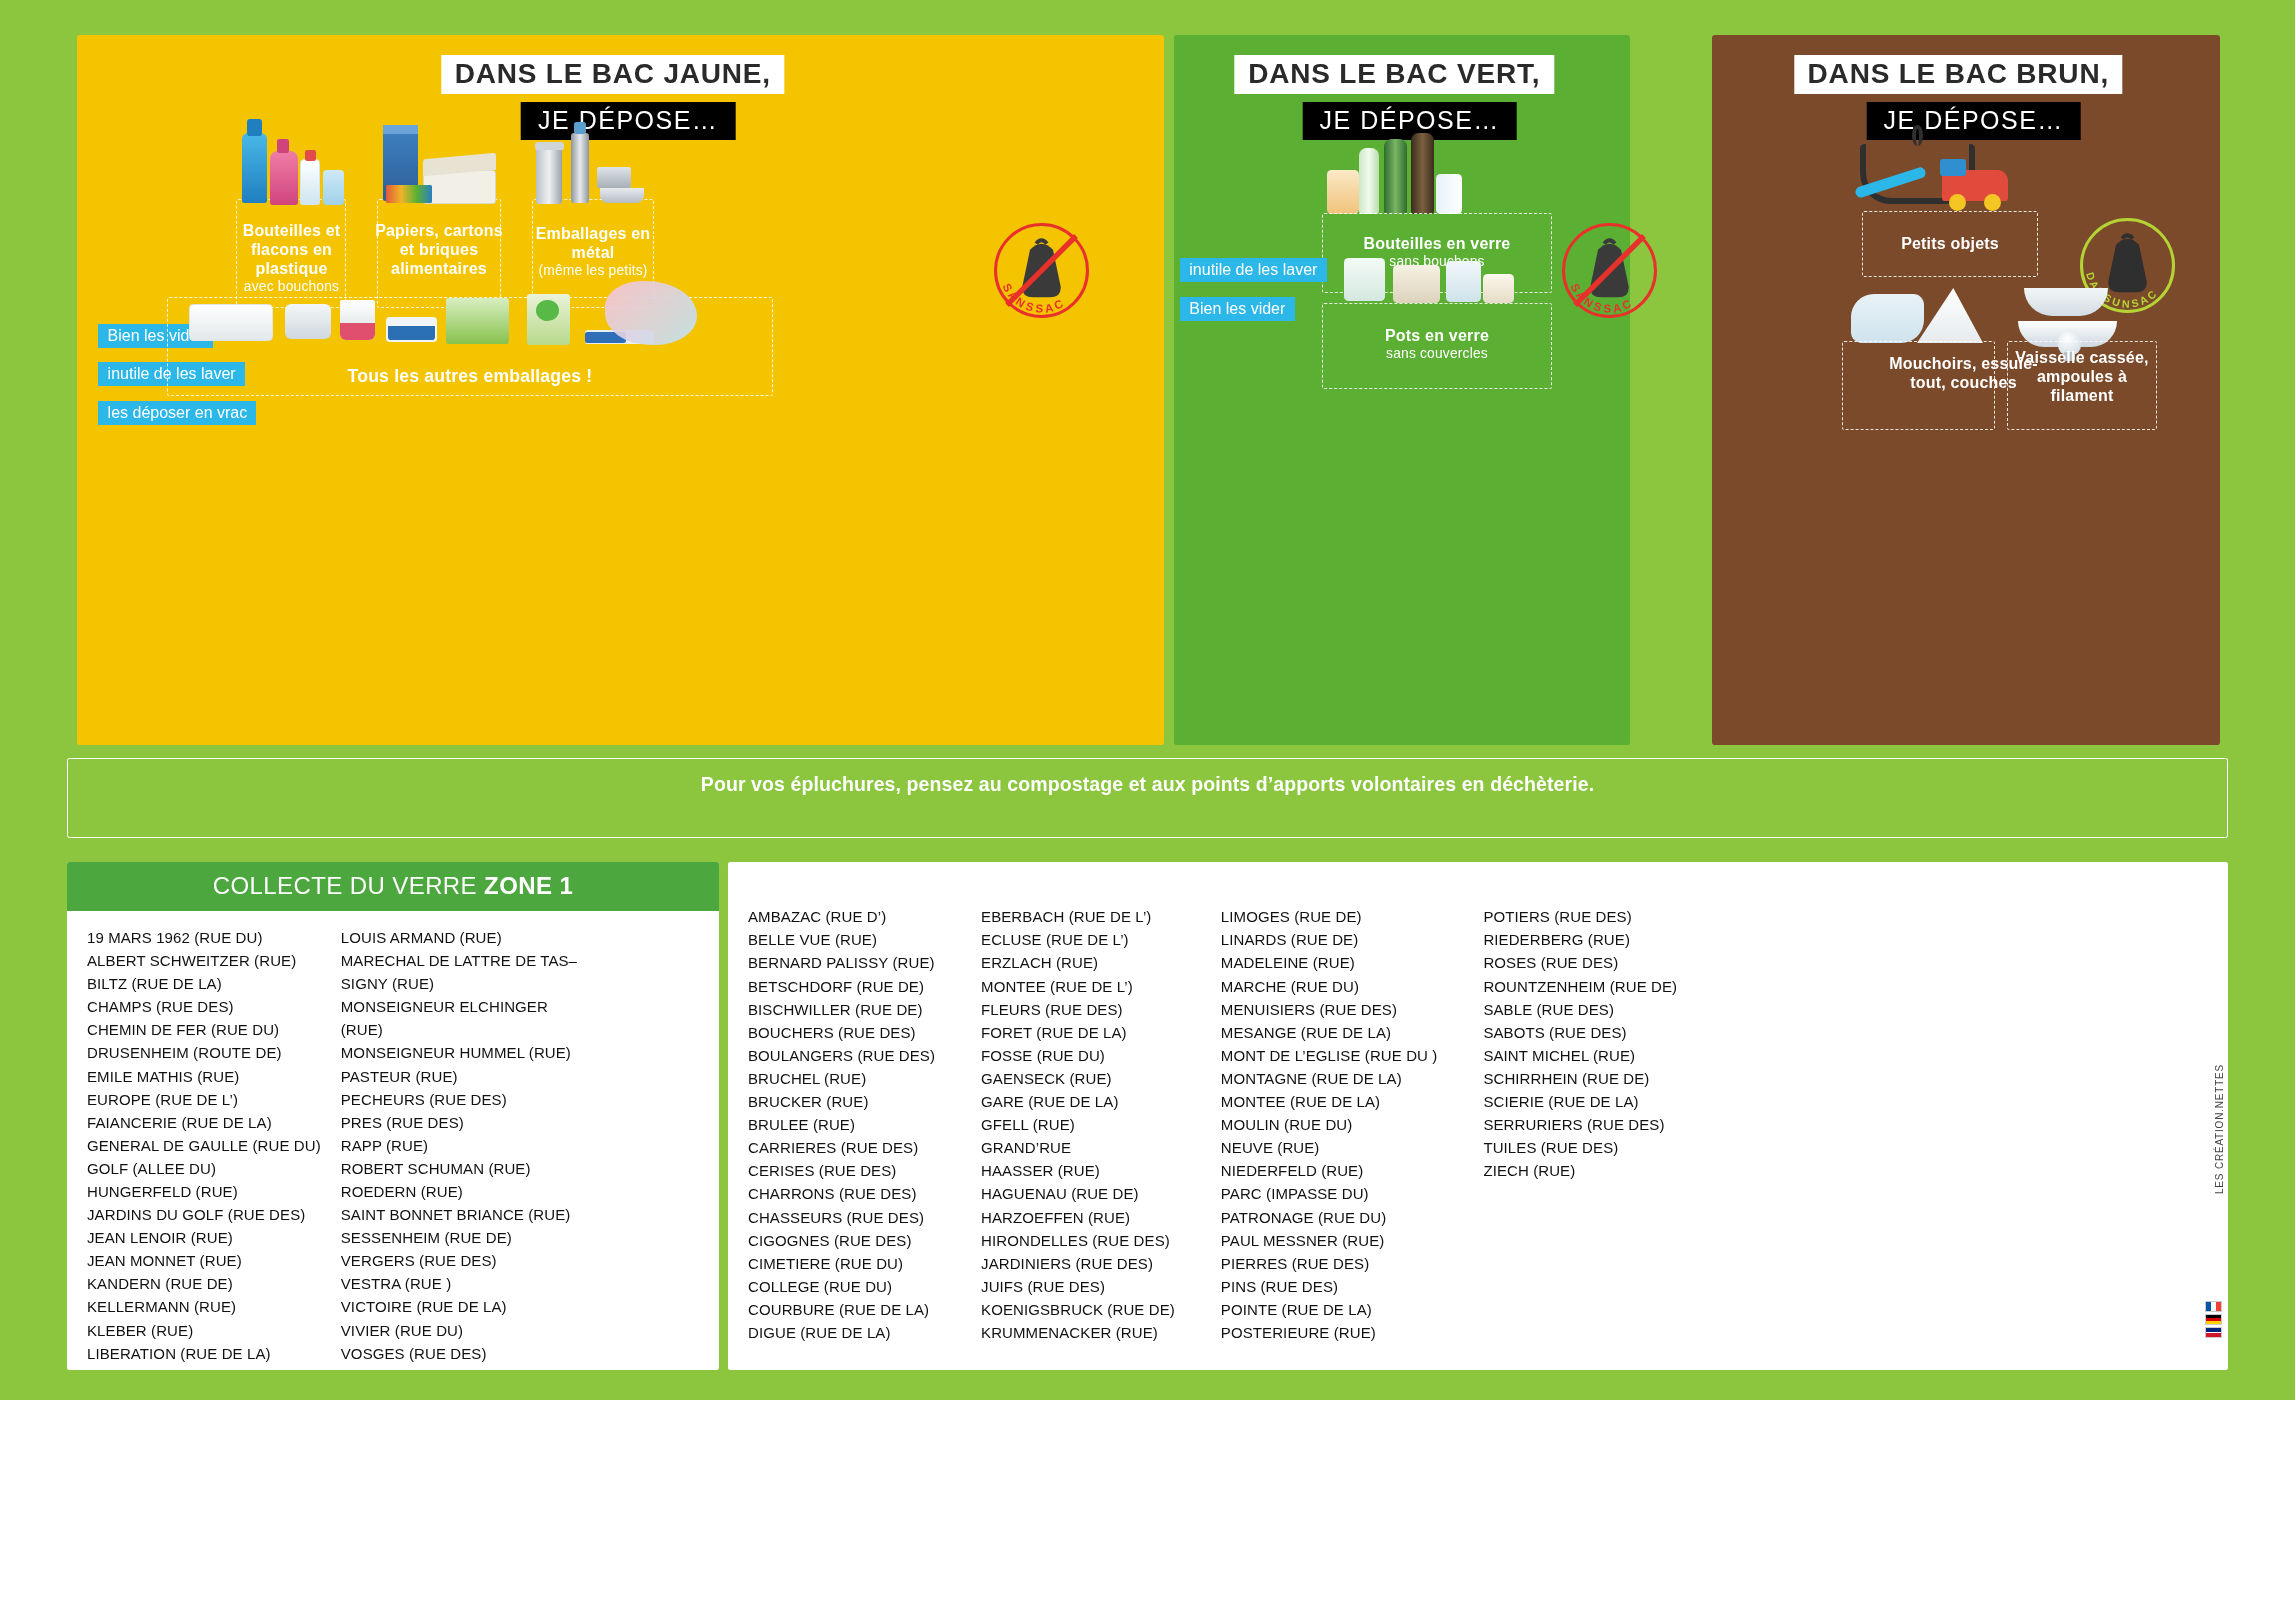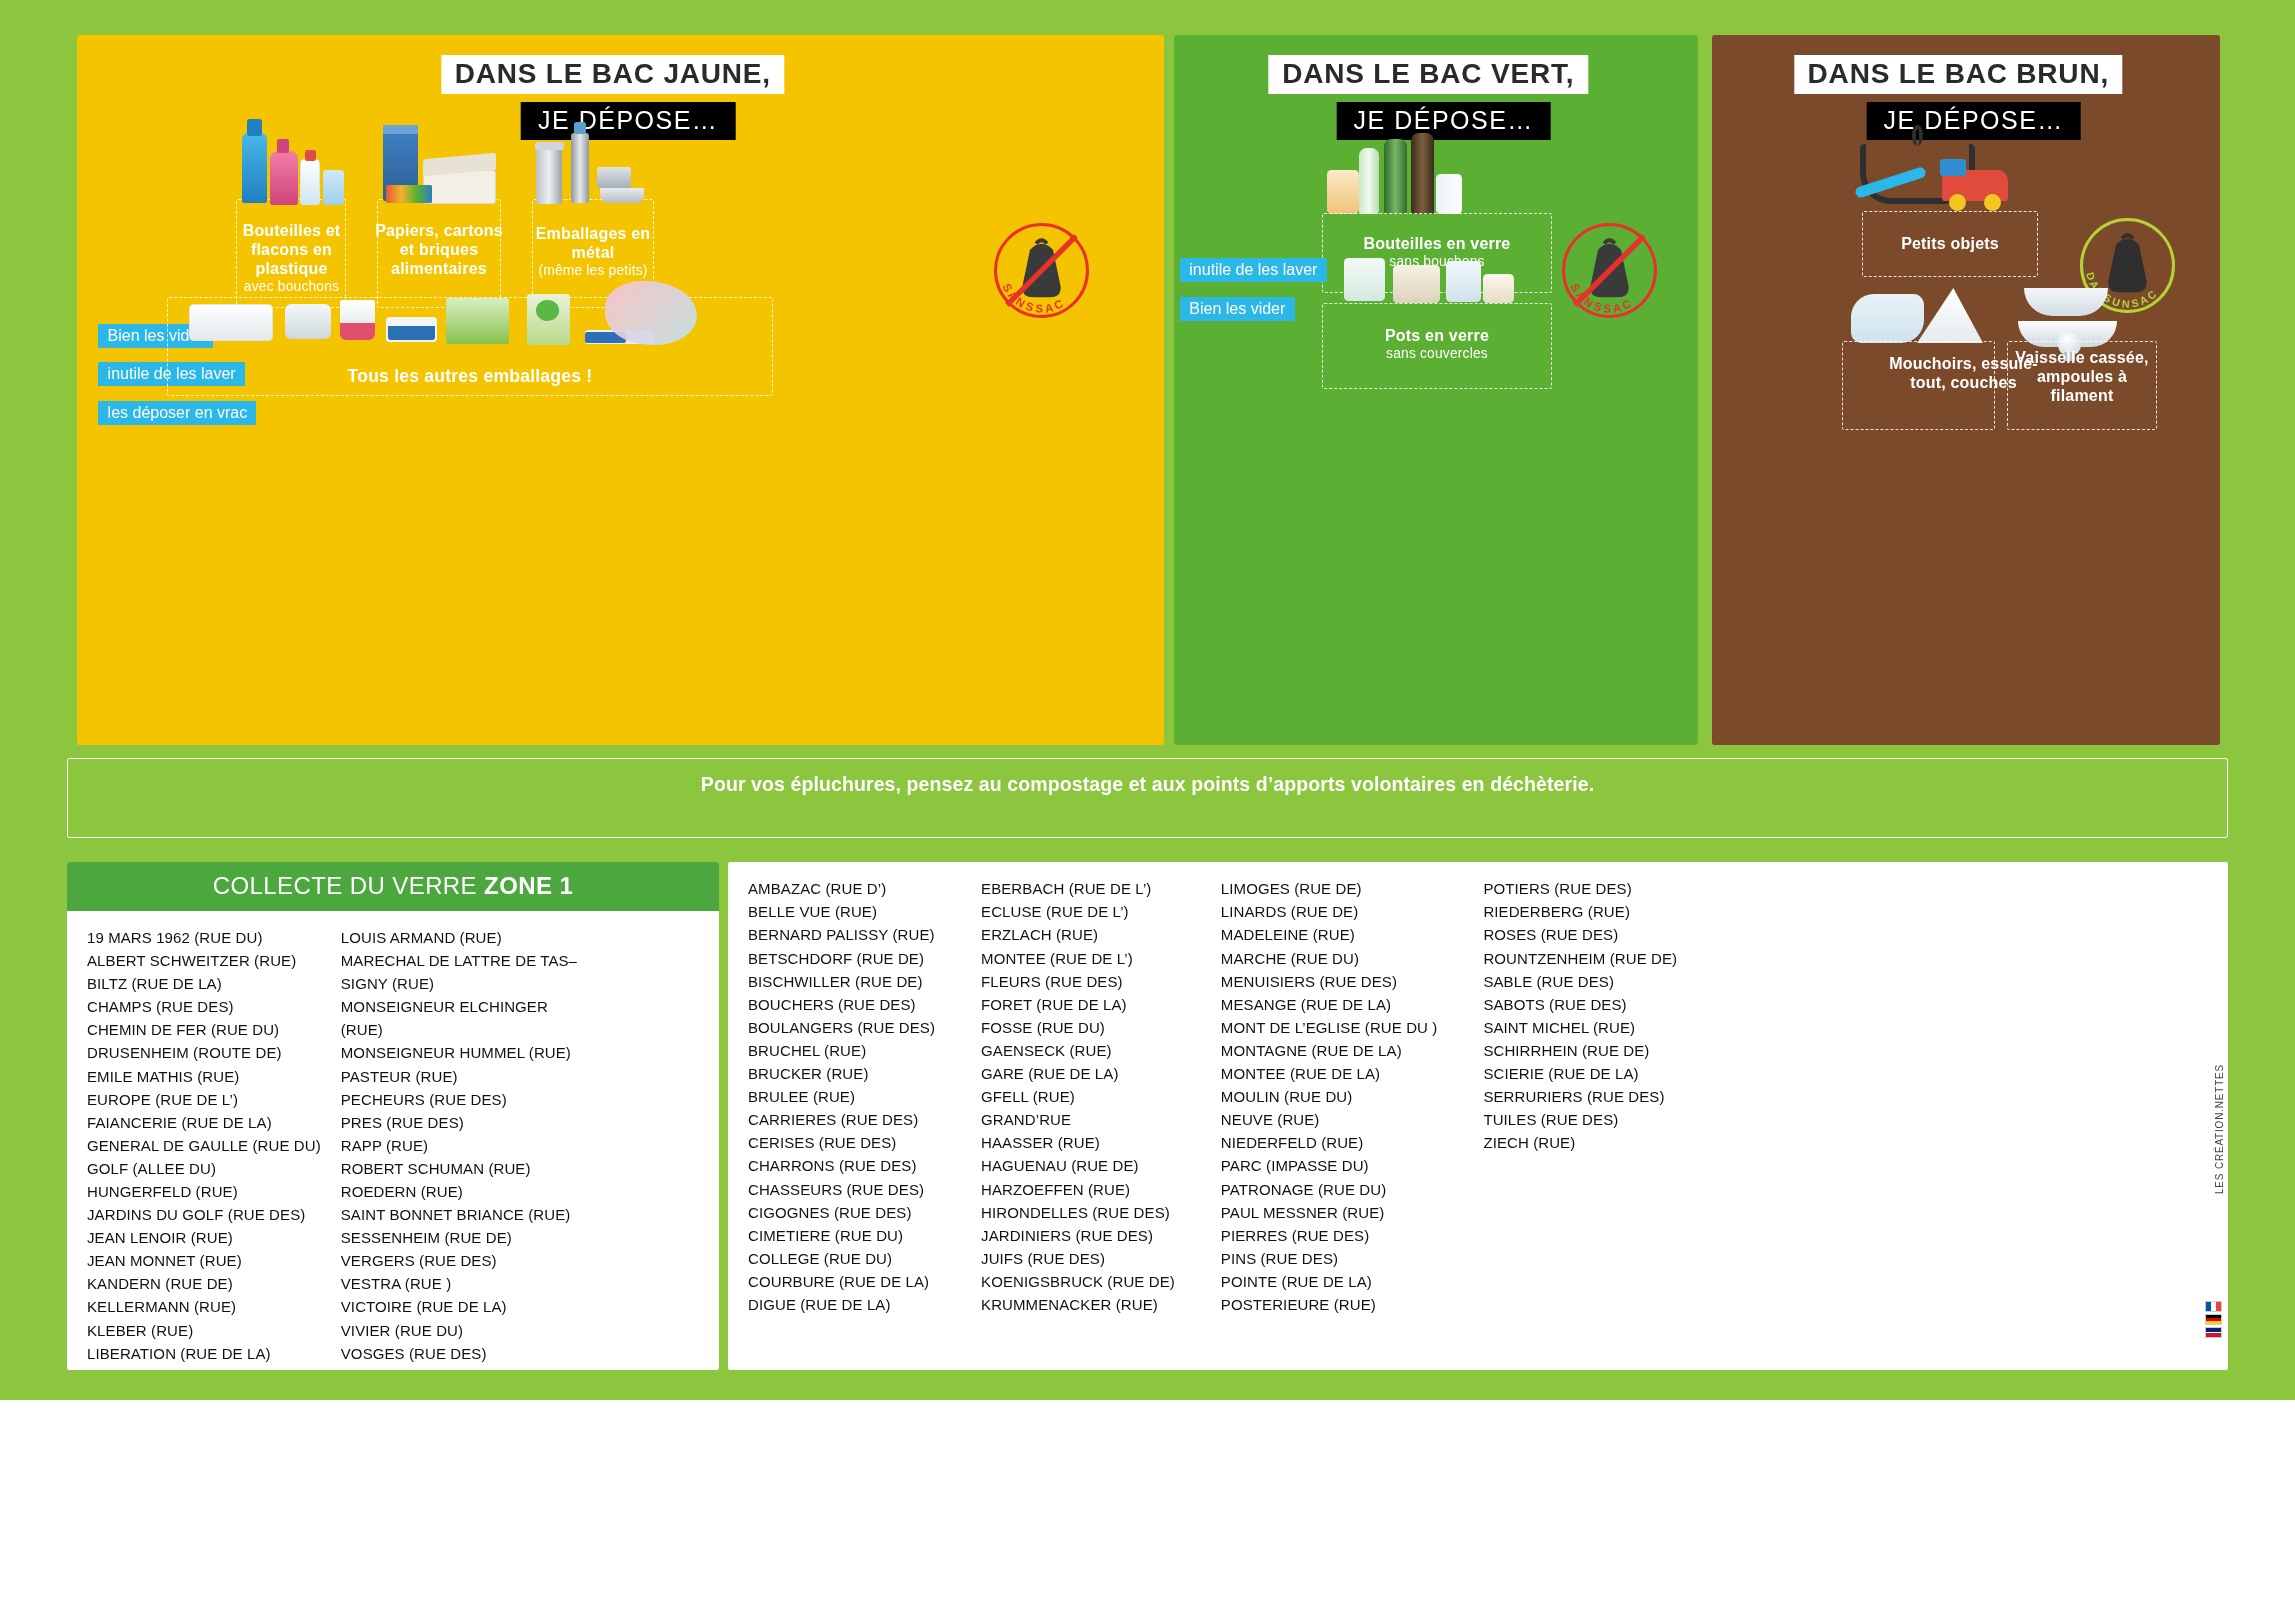--- a/index.html
+++ b/index.html
@@ -160,21 +160,21 @@
     <div class="obj" style="left:450px;top:259px;width:43px;height:51px;background:linear-gradient(180deg,#eaf3d9,#b8d98a);border-radius:3.1px;"></div>
     <div class="obj" style="left:459px;top:265px;width:23px;height:21.4px;background:#58b947;border-radius:50%;"></div>
     <div class="obj" style="left:508px;top:295px;width:69px;height:13.8px;background:#e8eef2;border-radius:3.1px;"></div>
     <div class="obj" style="left:508px;top:297px;width:41px;height:10.7px;background:#2f6fb8;border-radius:2.3px;"></div>
     <div class="obj" style="left:528px;top:246px;width:92px;height:64px;background:linear-gradient(135deg,#f8c3d6,#bfe3f2);border-radius:40% 55% 45% 50%;opacity:.92;"></div>
     <div class="cap cap-small" style="left:90px;top:331px;width:606px;font-size:17.6px;">
       <span>Tous les autres emballages !</span>
     </div>
   </div>
 
-  <div class="bin bin-green" style="position:absolute;left:1174px;top:35px;width:524px;height:710px;">
+  <div class="bin bin-green" style="position:absolute;left:1174px;top:35px;width:456px;height:710px;">
     <div class="bin-title-wrap">
       <div class="bin-title1 title-offset-a">DANS LE BAC VERT,</div><br>
       <div class="bin-title2 title-offset-b">JE DÉPOSE…</div>
     </div>
 
     <div class="stamp" style="left:378px;top:178px;">
       <svg viewBox="0 0 150 150" width="115" height="115" aria-hidden="true">
         <circle cx="75" cy="75" r="60" fill="none" stroke="#e8312a" stroke-width="4"></circle>
         <path d="M60 48 q15 -16 30 0 l10 48 q1 14 -14 14 h-22 q-15 0 -14 -14z" fill="#3a3a3a"></path>
         <path d="M68 40 q7 -9 14 0" fill="none" stroke="#3a3a3a" stroke-width="5"></path>
@@ -313,21 +313,21 @@
           <div>VERGERS (RUE DES)</div>
           <div>VESTRA (RUE )</div>
           <div>VICTOIRE (RUE DE LA)</div>
           <div>VIVIER (RUE DU)</div>
           <div>VOSGES (RUE DES)</div>
         </div>
     </div>
   </div>
 
   <div class="zone2">
-    <div class="zbody" style="gap:46px;">
+    <div class="zbody" style="gap:46px;margin-top:28px;">
       <div class="zcol" id="z2c1">
           <div>AMBAZAC (RUE D’)</div>
           <div>BELLE VUE (RUE)</div>
           <div>BERNARD PALISSY (RUE)</div>
           <div>BETSCHDORF (RUE DE)</div>
           <div>BISCHWILLER (RUE DE)</div>
           <div>BOUCHERS (RUE DES)</div>
           <div>BOULANGERS (RUE DES)</div>
           <div>BRUCHEL (RUE)</div>
           <div>BRUCKER (RUE)</div>

